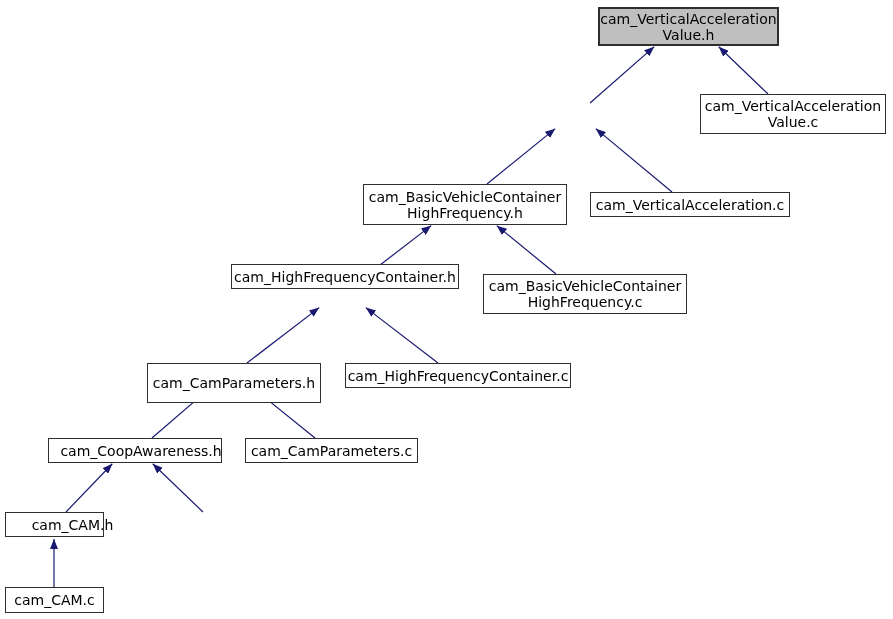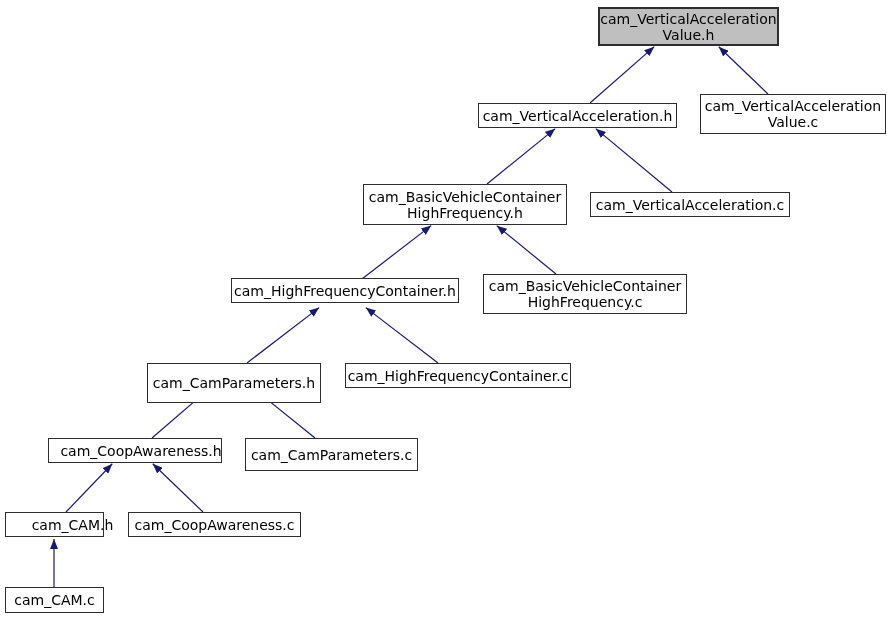--- a/index.html
+++ b/index.html
@@ -72,55 +72,49 @@
         <line x1="66" y1="512" x2="112.30777481627064" y2="463.7216815745264" stroke="#191970" stroke-width="1.2" marker-end="url(#arrow)"></line>
         <line x1="203" y1="512" x2="152.72110471028742" y2="463.6928260941977" stroke="#191970" stroke-width="1.2" marker-end="url(#arrow)"></line>
         <line x1="54" y1="587" x2="54" y2="539" stroke="#191970" stroke-width="1.2" marker-end="url(#arrow)"></line>
       </g>
   </svg>
 
 <div class="node current" style="left: 598px; top: 7px; width: 181px; height: 39px; border-color: rgb(46, 46, 46); background: rgb(191, 191, 191); color: rgb(0, 0, 0);">
       <div class="node-line">cam_VerticalAcceleration</div>
       <div class="node-line">Value.h</div>
     </div>
-    <div class="node" style="left: 478px; top: 103px; width: 199px; height: 25px; border-color: rgb(46, 46, 46); background: rgb(255, 255, 255); color: rgb(0, 0, 0);">
-      <div class="node-line">cam_VerticalAcceleration.h</div>
-    </div>
     <div class="node" style="left: 700px; top: 94px; width: 186px; height: 40px; border-color: rgb(46, 46, 46); background: rgb(255, 255, 255); color: rgb(0, 0, 0);">
       <div class="node-line">cam_VerticalAcceleration</div>
       <div class="node-line">Value.c</div>
     </div>
     <div class="node" style="left: 363px; top: 184px; width: 204px; height: 41px; border-color: rgb(46, 46, 46); background: rgb(255, 255, 255); color: rgb(0, 0, 0);">
       <div class="node-line">cam_BasicVehicleContainer</div>
       <div class="node-line">HighFrequency.h</div>
     </div>
     <div class="node" style="left: 590px; top: 192px; width: 200px; height: 25px; border-color: rgb(46, 46, 46); background: rgb(255, 255, 255); color: rgb(0, 0, 0);">
       <div class="node-line">cam_VerticalAcceleration.c</div>
     </div>
-    <div class="node" style="left: 231px; top: 278px; width: 228px; height: 25px; border-color: rgb(46, 46, 46); background: rgb(255, 255, 255); color: rgb(0, 0, 0);">
+    <div class="node" style="left: 231px; top: 264px; width: 228px; height: 25px; border-color: rgb(46, 46, 46); background: rgb(255, 255, 255); color: rgb(0, 0, 0);">
       <div class="node-line">cam_HighFrequencyContainer.h</div>
     </div>
     <div class="node" style="left: 483px; top: 274px; width: 204px; height: 40px; border-color: rgb(46, 46, 46); background: rgb(255, 255, 255); color: rgb(0, 0, 0);">
       <div class="node-line">cam_BasicVehicleContainer</div>
       <div class="node-line">HighFrequency.c</div>
     </div>
     <div class="node" style="left: 147px; top: 363px; width: 174px; height: 40px; border-color: rgb(46, 46, 46); background: rgb(255, 255, 255); color: rgb(0, 0, 0);">
       <div class="node-line">cam_CamParameters.h</div>
     </div>
     <div class="node" style="left: 345px; top: 363px; width: 226px; height: 25px; border-color: rgb(46, 46, 46); background: rgb(255, 255, 255); color: rgb(0, 0, 0); text-align: right;">
       <div class="node-line">cam_HighFrequencyContainer.c</div>
     </div>
     <div class="node" style="left: 48px; top: 438px; width: 174px; height: 25px; border-color: rgb(46, 46, 46); background: rgb(255, 255, 255); color: rgb(0, 0, 0); padding-left: 12px;">
       <div class="node-line">cam_CoopAwareness.h</div>
     </div>
-    <div class="node" style="left: 245px; top: 438px; width: 173px; height: 33px; border-color: rgb(46, 46, 46); background: rgb(255, 255, 255); color: rgb(0, 0, 0);">
+    <div class="node" style="left: 245px; top: 438px; width: 173px; height: 25px; border-color: rgb(46, 46, 46); background: rgb(255, 255, 255); color: rgb(0, 0, 0);">
       <div class="node-line">cam_CamParameters.c</div>
     </div>
     <div class="node" style="left: 5px; top: 512px; width: 99px; height: 25px; border-color: rgb(46, 46, 46); background: rgb(255, 255, 255); color: rgb(0, 0, 0); padding-left: 36px;">
       <div class="node-line">cam_CAM.h</div>
-    </div>
-    <div class="node" style="left: 128px; top: 512px; width: 173px; height: 25px; border-color: rgb(46, 46, 46); background: rgb(255, 255, 255); color: rgb(0, 0, 0);">
-      <div class="node-line">cam_CoopAwareness.c</div>
     </div>
     <div class="node" style="left: 5px; top: 587px; width: 99px; height: 26px; border-color: rgb(46, 46, 46); background: rgb(255, 255, 255); color: rgb(0, 0, 0);">
       <div class="node-line">cam_CAM.c</div>
     </div>
   </div>
 
 </body></html>

